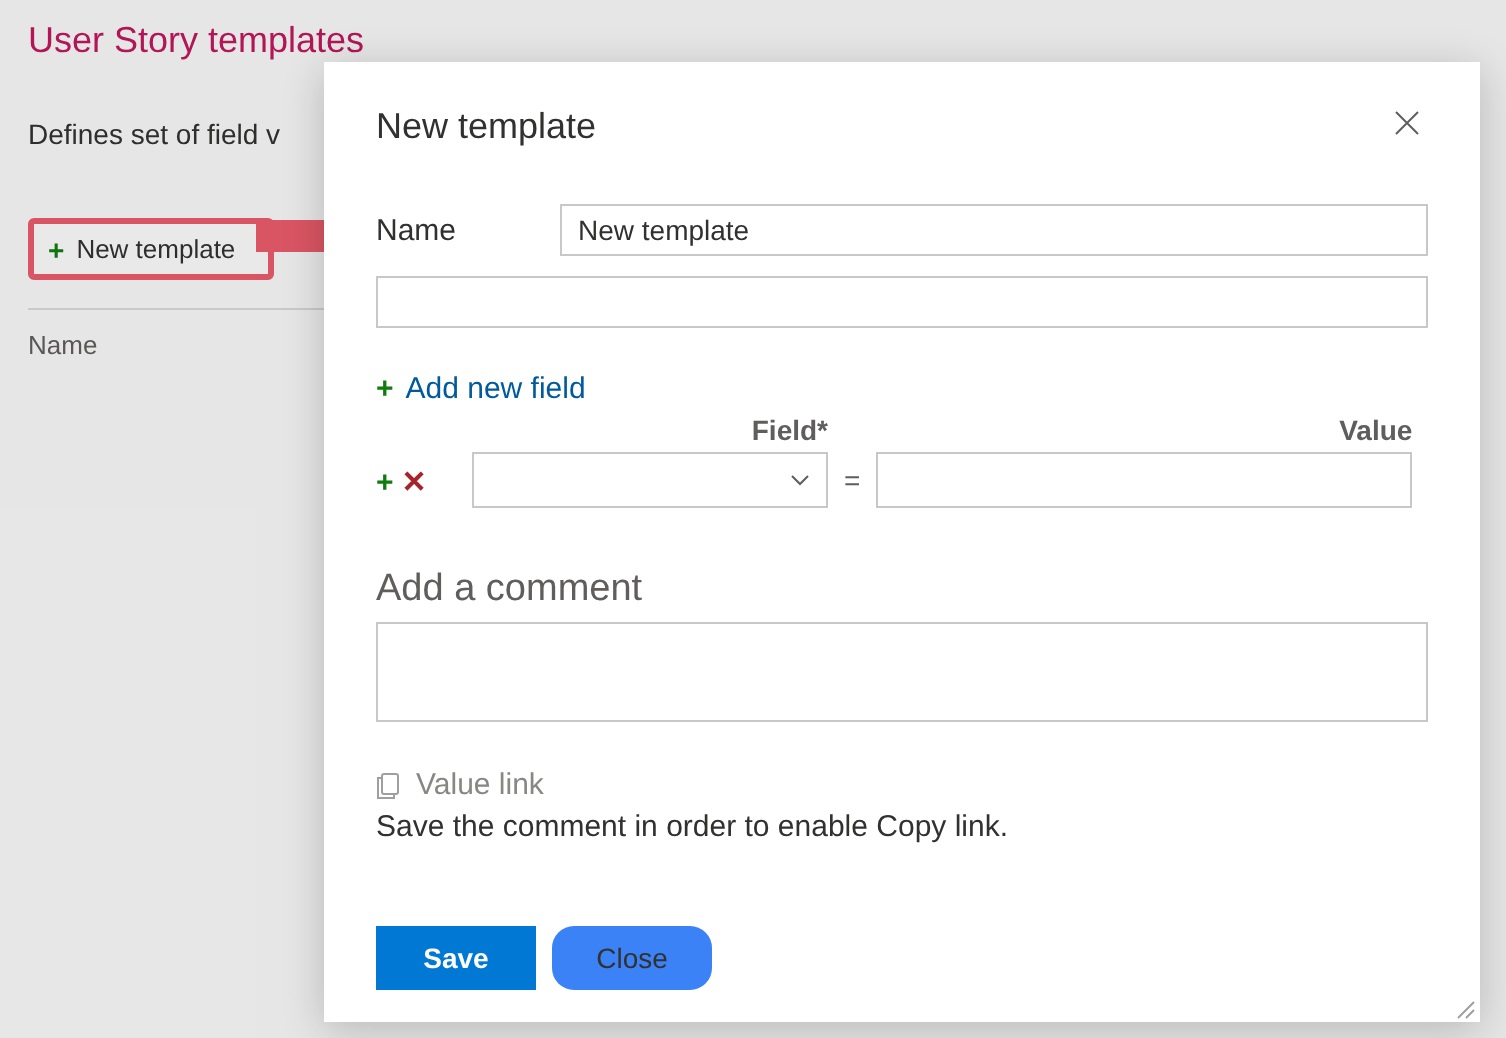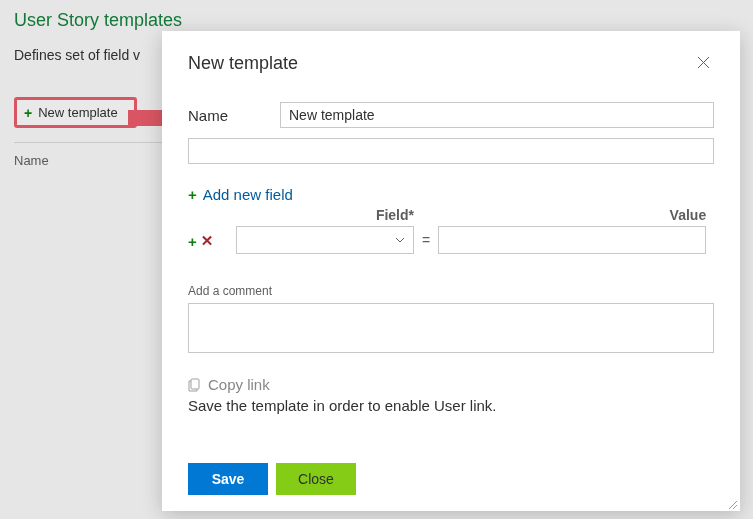--- a/index.html
+++ b/index.html
@@ -15,22 +15,22 @@
   }
   .bg-page {
     position: absolute;
     top: 0; left: 0; right: 0; bottom: 0;
     background: #f5f5f5;
     padding: 10px 14px;
   }
   .bg-title {
     font-size: 18px;
     font-weight: 400;
-    color: #15803d;
-    margin-bottom: 16px;
+    color: #be185d;
+    margin-bottom: 28px;
   }
   .bg-desc {
     font-size: 14px;
     color: #323130;
     margin-bottom: 34px;
   }
   .bg-newtemplate-btn {
     display: inline-flex;
     align-items: center;
     gap: 6px;
@@ -178,21 +178,21 @@
     border: 1px solid #c8c8c8;
     padding: 2px 8px;
     font-size: 14px;
     font-family: inherit;
   }
 
   .comment-section {
     margin-top: 30px;
   }
   .comment-label {
-    font-size: 12px;
+    font-size: 19px;
     color: #605e5c;
     margin-bottom: 5px;
   }
   .comment-box {
     width: 100%;
     height: 50px;
     border: 1px solid #c8c8c8;
     resize: none;
     padding: 4px 8px;
     font-family: inherit;
@@ -230,22 +230,23 @@
     font-family: inherit;
     cursor: pointer;
     padding: 0 16px;
   }
   .btn-primary {
     background: #0078d4;
     color: #fff;
     font-weight: 600;
   }
   .btn-default {
-    background: #84cc16;
-    color: #323130;
+    background: #3b82f6;
+    color: #323130;
+    border-radius: 11px;
   }
   .resize-handle {
     position: absolute;
     right: 2px;
     bottom: 2px;
     width: 12px;
     height: 12px;
     cursor: nwse-resize;
   }
 </style>
@@ -321,23 +322,23 @@
     <div class="comment-label">Add a comment</div>
     <textarea class="comment-box" style=""></textarea>
   </div>
 
   <div class="copy-section">
     <div class="copy-link">
       <svg width="14" height="14" viewBox="0 0 14 14">
         <rect x="3" y="1" width="8" height="10" rx="1" stroke="#a19f9d" stroke-width="1" fill="none"></rect>
         <path d="M3 3 L1 3 L1 13 L9 13 L9 11" stroke="#a19f9d" stroke-width="1" fill="none"></path>
       </svg>
-      <span>Copy link</span>
+      <span>Value link</span>
     </div>
-    <div class="copy-desc">Save the template in order to enable User link.</div>
+    <div class="copy-desc">Save the comment in order to enable Copy link.</div>
   </div>
 
   <div class="dialog-footer">
     <button class="btn btn-primary">Save</button>
     <button class="btn btn-default">Close</button>
   </div>
 
   <div class="resize-handle">
     <svg width="12" height="12" viewBox="0 0 12 12">
       <path d="M11 3 L3 11 M11 7 L7 11 M11 11 L11 11" stroke="#a19f9d" stroke-width="1"></path>

